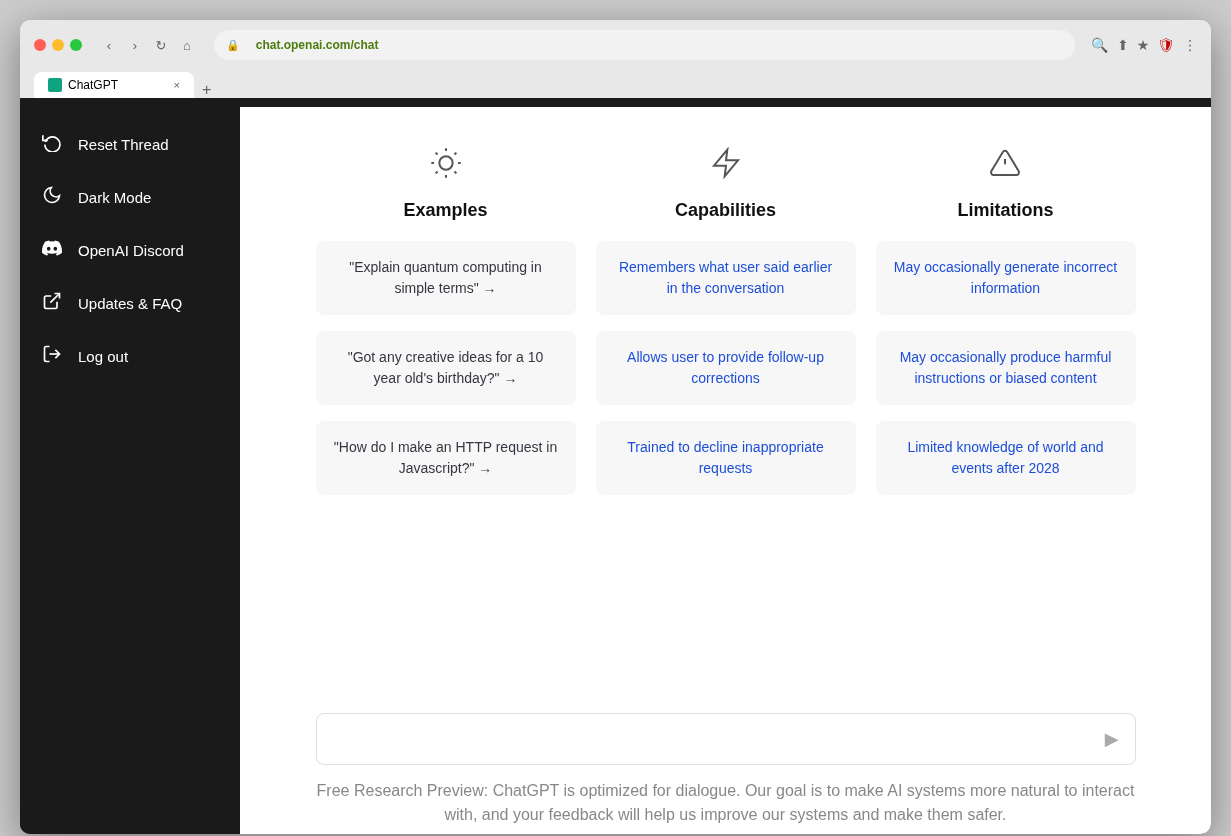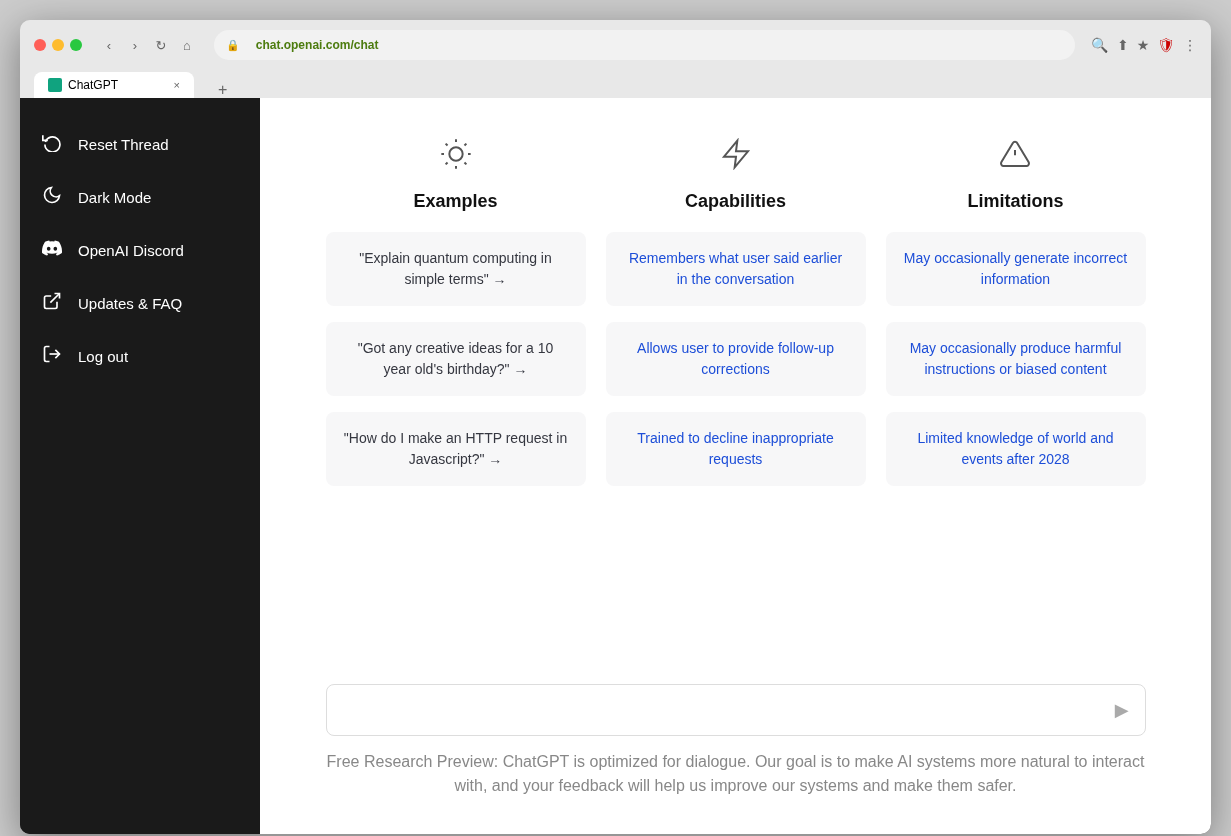--- a/index.html
+++ b/index.html
@@ -27,21 +27,21 @@
     .tl { width: 12px; height: 12px; border-radius: 50%; }
     .tl-red { background: #ff5f57; }
     .tl-yellow { background: #febc2e; }
     .tl-green { background: #28c840; }
     .nav-btn {
       width: 22px; height: 22px; border: none; background: transparent;
       cursor: pointer; color: #666; font-size: 13px; display: flex; align-items: center; justify-content: center;
     }
     .nav-btn:disabled { opacity: 0.3; }
     .tab-bar {
-      display: flex; align-items: flex-end; gap: 18px; margin-top: 4px;
+      display: flex; align-items: flex-end; gap: 2px; margin-top: 4px;
     }
     .browser-tab {
       background: white;
       border-radius: 8px 8px 0 0;
       padding: 6px 14px;
       font-size: 12px;
       display: flex; align-items: center; gap: 6px;
       min-width: 160px;
     }
     .tab-favicon {
@@ -65,21 +65,21 @@
 
     
     .app-container {
       display: flex;
       background: #1a1a1a;
       height: 736px;
     }
 
     
     .sidebar {
-      width: 240px;
+      width: 220px;
       background: #1a1a1a;
       padding: 20px 0;
       flex-shrink: 0;
       display: flex;
       flex-direction: column;
     }
     .sidebar-item {
       display: flex;
       align-items: center;
       gap: 14px;
@@ -97,21 +97,22 @@
     }
 
     
     .main-content {
       flex: 1;
       background: white;
       display: flex;
       flex-direction: column;
       align-items: center;
       overflow-y: auto;
-      padding: 40px 30px 36px;
+      padding: 40px 30px 7px;
+      margin-top: 9px;
     }
 
     .columns-area {
       display: flex;
       gap: 20px;
       width: 100%;
       max-width: 820px;
       flex: 1;
     }
 

